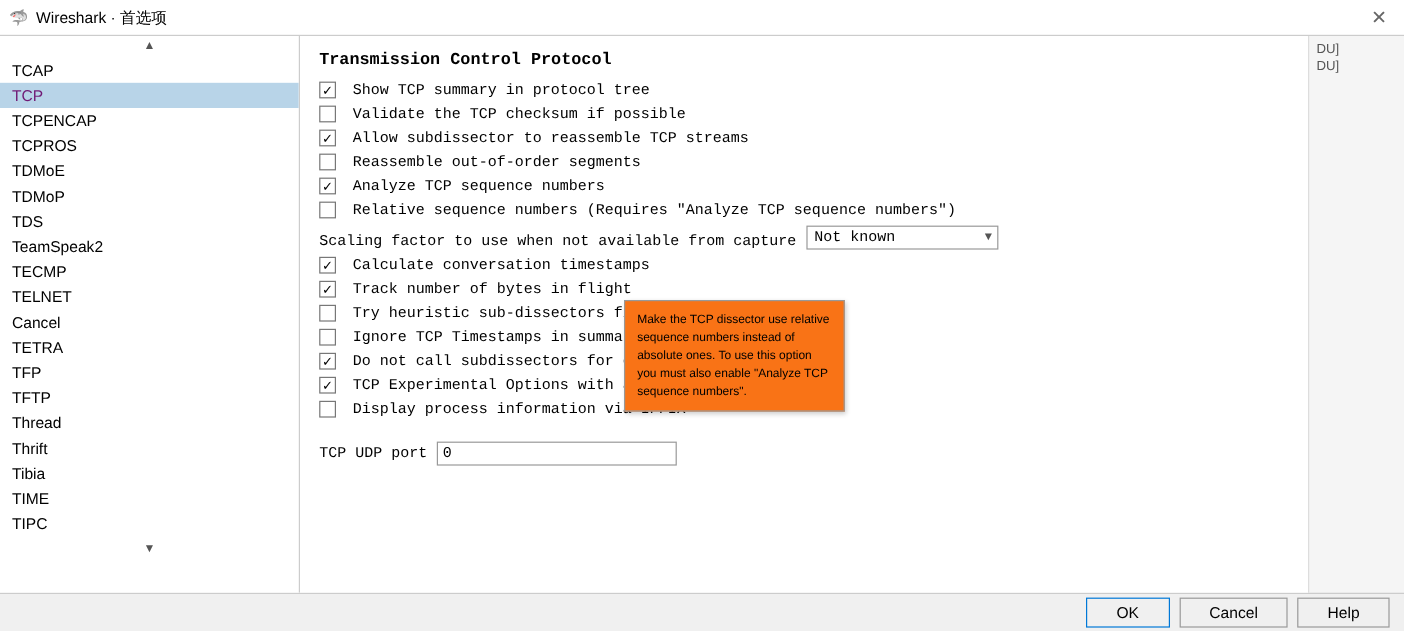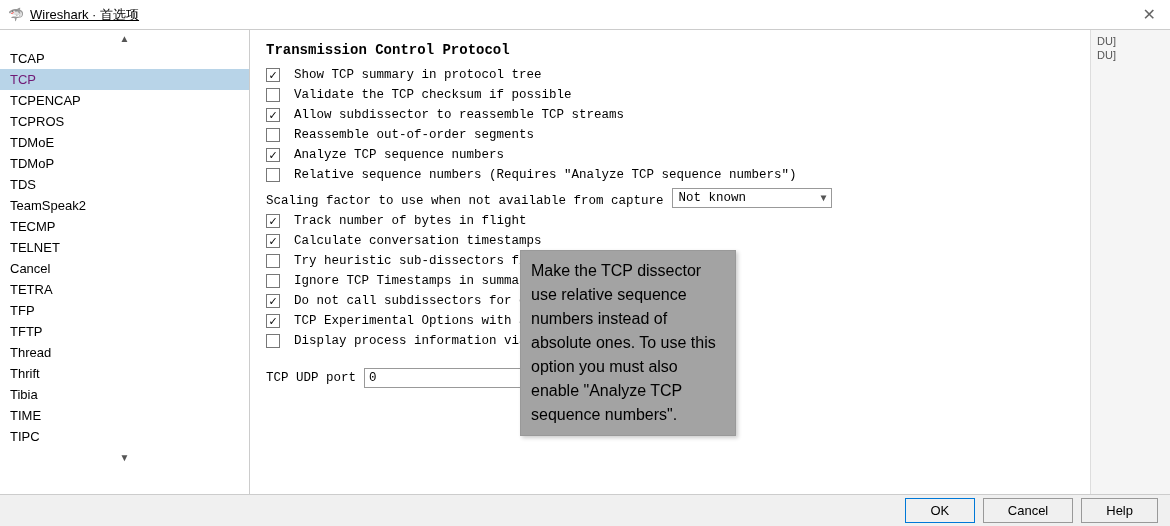--- a/index.html
+++ b/index.html
@@ -28,21 +28,20 @@
       align-items: center;
       gap: 6px;
     }
     .title-bar-icon {
       width: 16px;
       height: 16px;
     }
     .title-bar-title {
       font-size: 13px;
       font-weight: normal;
-      text-decoration: underline;
     }
     .title-bar-close {
       cursor: pointer;
       font-size: 16px;
       color: #666;
       padding: 2px 6px;
       border: none;
       background: transparent;
     }
     .main-content {
@@ -162,25 +161,25 @@
       padding: 2px 4px;
       font-family: 'Courier New', Courier, monospace;
       font-size: 12.5px;
       width: 200px;
     }
     
     .tooltip-popup {
       position: absolute;
       left: 270px;
       top: 220px;
-      width: 216px;
-      background: #a3a3a3;
+      width: 184px;
+      background: #f97316;
       border: 1px solid #999;
       padding: 8px 10px;
-      font-size: 16px;
+      font-size: 10px;
       color: #000;
       line-height: 1.5;
       z-index: 10;
       box-shadow: 2px 2px 4px rgba(0,0,0,0.2);
     }
     
     .bottom-bar {
       background: #f0f0f0;
       border-top: 1px solid #ccc;
       display: flex;
@@ -314,25 +313,25 @@
       <span class="scaling-label">Scaling factor to use when not available from capture</span>
       <div class="dropdown">
         <span>Not known</span>
         <span class="dropdown-arrow">▼</span>
       </div>
     </div>
 
     <div id="options-below">
         <div class="option-row checkbox-wrap">
           <div class="checkbox-box checked"></div>
+          <span class="option-label">Calculate conversation timestamps</span>
+        </div>
+        <div class="option-row checkbox-wrap">
+          <div class="checkbox-box checked"></div>
           <span class="option-label">Track number of bytes in flight</span>
-        </div>
-        <div class="option-row checkbox-wrap">
-          <div class="checkbox-box checked"></div>
-          <span class="option-label">Calculate conversation timestamps</span>
         </div>
         <div class="option-row checkbox-wrap">
           <div class="checkbox-box"></div>
           <span class="option-label">Try heuristic sub-dissectors first</span>
         </div>
         <div class="option-row checkbox-wrap">
           <div class="checkbox-box"></div>
           <span class="option-label">Ignore TCP Timestamps in summary</span>
         </div>
       </div>

